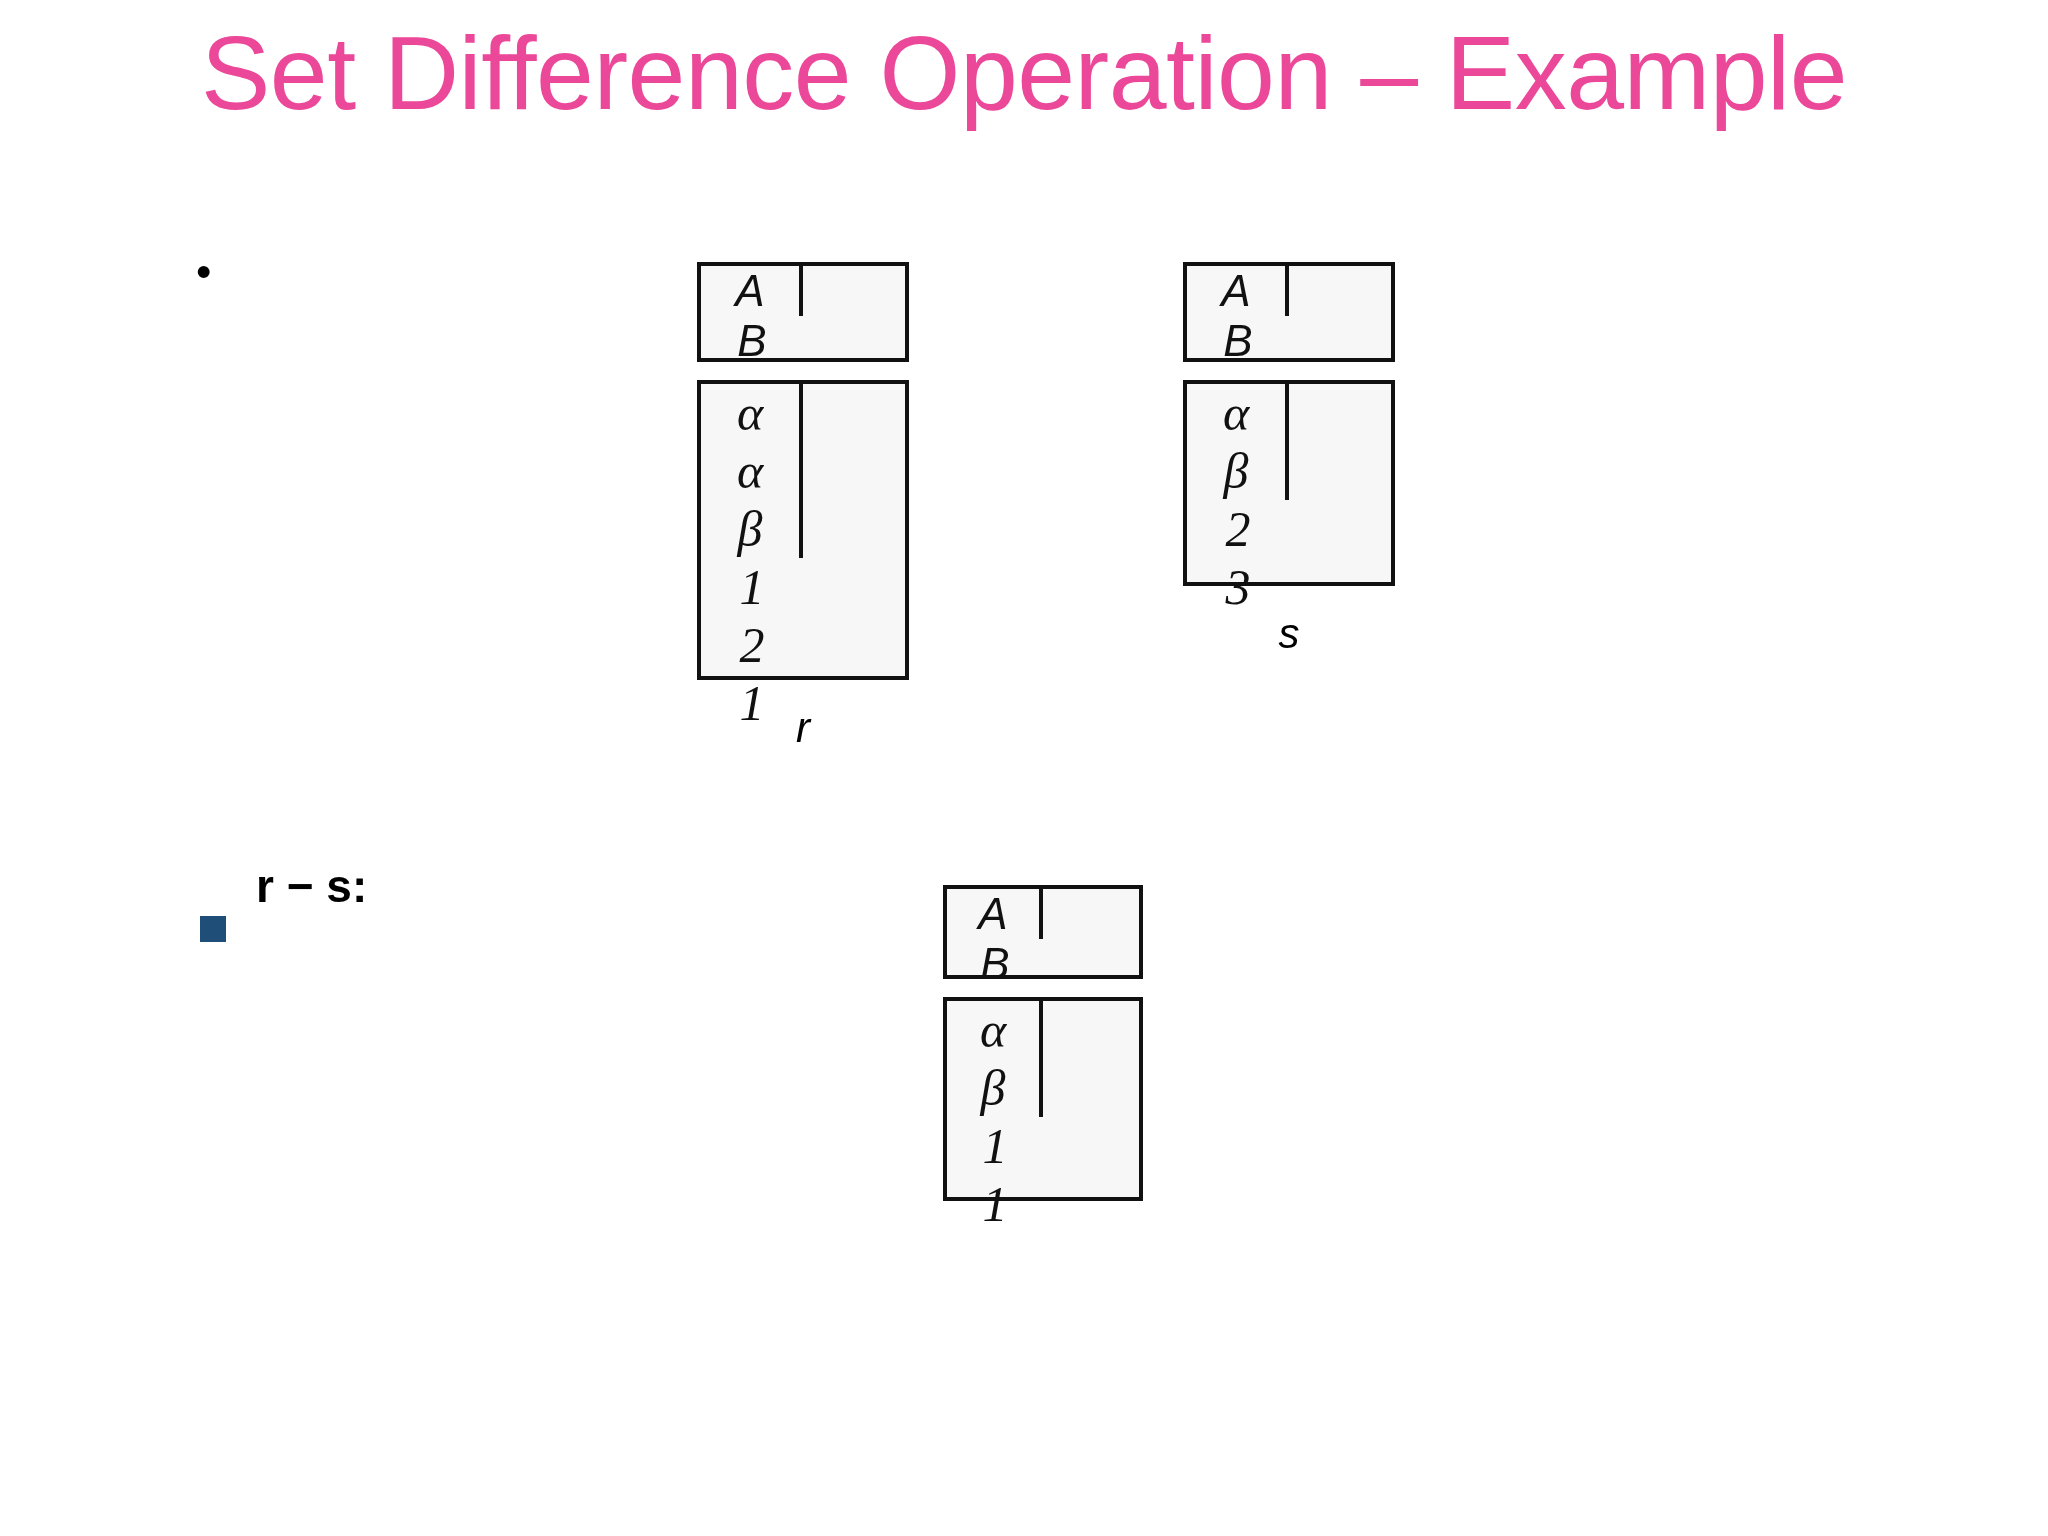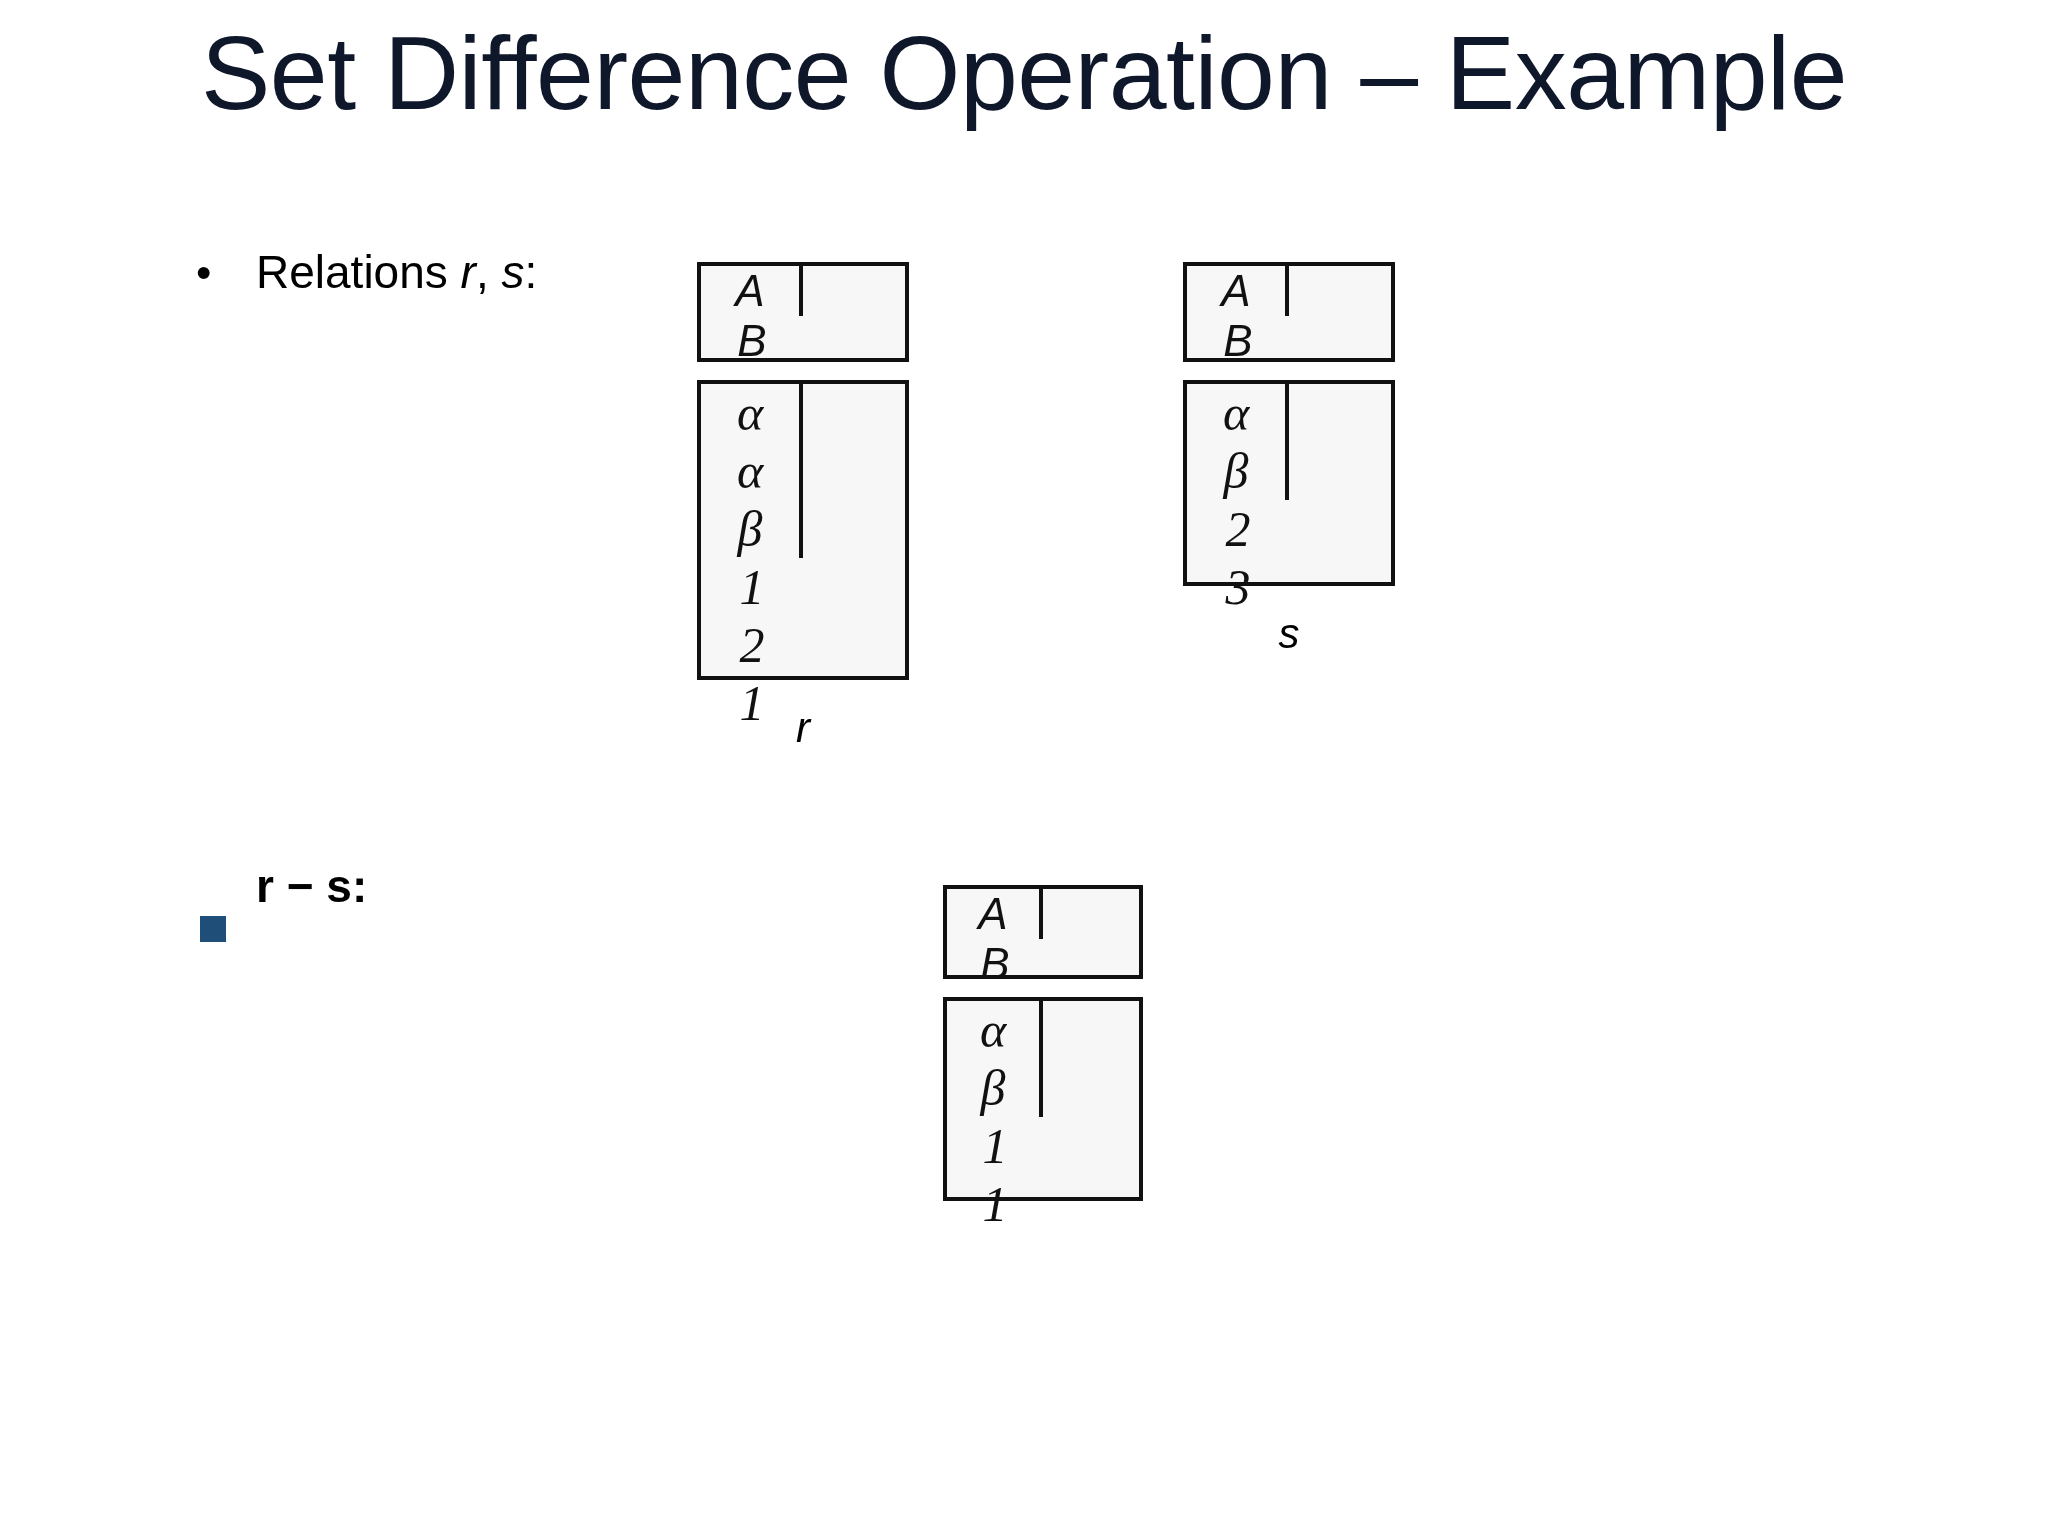--- a/index.html
+++ b/index.html
@@ -22,21 +22,21 @@
     left: 0;
     top: 14px;
     width: 2048px;
     text-align: center;
     font-family: "Liberation Sans", sans-serif;
     font-size: 104px;
     font-weight: 400;
     line-height: 118px;
     letter-spacing: -0.5px;
     white-space: nowrap;
-    color: #0f172a;
+    color: #ec4899;
   }
 
   
   .bullet-row {
     position: absolute;
     display: flex;
     align-items: baseline;
   }
   #bullet-relations {
     left: 196px;
@@ -162,23 +162,20 @@
   #table-result .rel-col { width: 50%; height: 100%; }
   #table-result .rel-body .cell { height: 50%; }
 </style>
 </head>
 <body>
 
 <div id="slide-title">Set Difference Operation – Example</div>
 
 <div class="bullet-row" id="bullet-relations">
   <span class="bullet-marker-dot">•</span>
-  <span class="bullet-text">
-    <span>Relations </span><span class="it">r</span><span>, </span><span class="it">s</span><span>:</span>
-  </span>
 </div>
 
 <div class="bullet-row" id="bullet-difference">
   <span class="bullet-marker-square-wrap">
     <span class="bullet-marker-square"></span>
   </span>
   <span class="bullet-text it">r  − s:</span>
 </div>
 
 <div class="relation-table" id="table-r">

